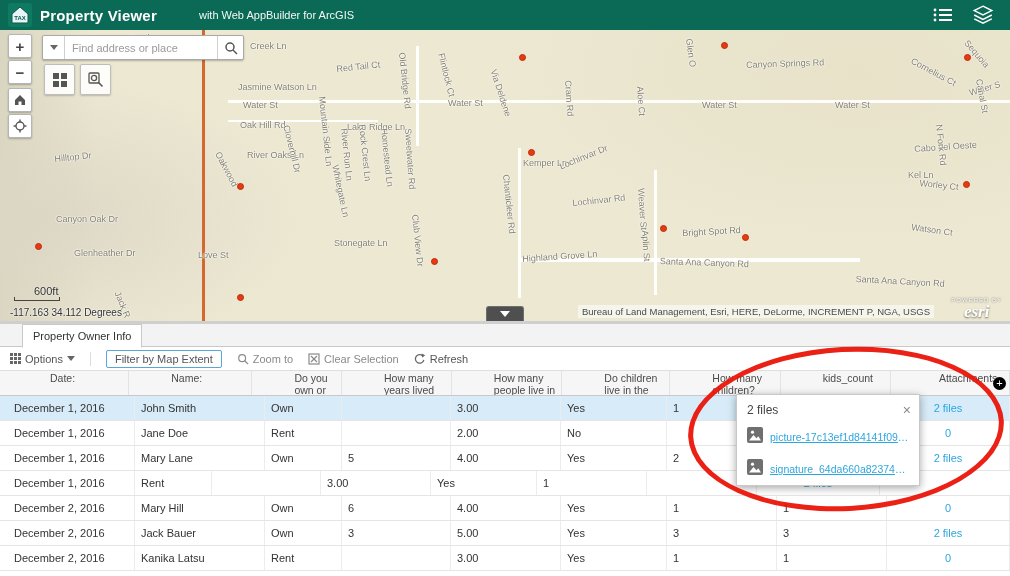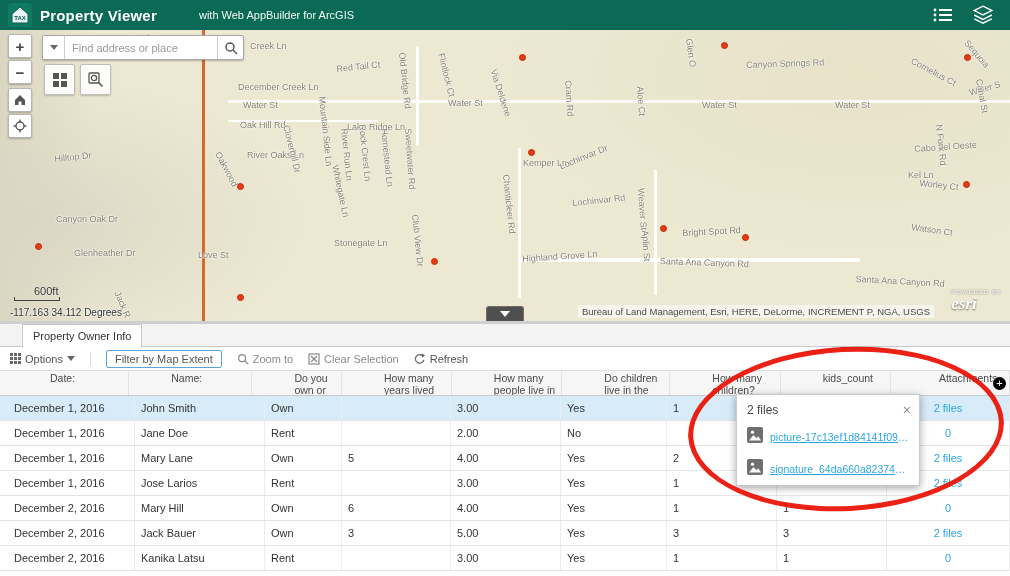--- a/index.html
+++ b/index.html
@@ -42,21 +42,21 @@
                   font-family:"Liberation Sans","DejaVu Sans",sans-serif; }
   .search input::placeholder { color:#9a9a9a; }
   .search-go { width:26px; display:flex; align-items:center; justify-content:center; border-left:1px solid #d0d0d0; cursor:pointer; }
 
   .scalebar { position:absolute; left:14px; bottom:20px; }
   .scale-label { font-size:11px; color:#333; text-shadow:0 0 2px #fff; margin-left:20px; }
   .scale-line { width:46px; height:4px; border:1px solid #444; border-top:none; }
   .coords { position:absolute; left:10px; bottom:3px; font-size:10px; color:#333; text-shadow:0 0 2px #fff,0 0 2px #fff; }
   .attrib { position:absolute; right:76px; bottom:3px; font-size:9.5px; color:#4a4a4a;
             background:rgba(255,255,255,.55); padding:1px 4px; }
-  .poweredby { position:absolute; right:8px; bottom:9px; text-align:left; line-height:1; }
+  .poweredby { position:absolute; right:8px; bottom:1px; text-align:center; line-height:1; }
   .pb-small { font-size:6px; letter-spacing:1px; color:#fff; text-shadow:0 0 2px rgba(0,0,0,.7); }
   .pb-brand { font-size:17px; font-style:italic; font-weight:bold; color:#fff;
               font-family:"Liberation Serif","DejaVu Serif",serif; text-shadow:0 1px 2px rgba(0,0,0,.55); }
   .collapse-tab { position:absolute; left:calc(50% - 19px); bottom:0; width:38px; height:15px; background:#4f4f4f;
                   border:1px solid #6e6e6e; border-bottom:none; border-radius:3px 3px 0 0;
                   display:flex; align-items:center; justify-content:center; cursor:pointer; }
   .tri-down { width:0; height:0; border-left:5px solid transparent; border-right:5px solid transparent; border-top:6px solid #fff; }
 
   .splitter { height:3px; background:#cfcfcf; }
 
@@ -148,21 +148,21 @@
   <div>
       <span class="street" style="left: 128px; top: 3px;">Creek Ln</span>
       <span class="street" style="left: 250px; top: 11px;">Creek Ln</span>
       <span class="street" style="left: 336px; top: 34px; transform: rotate(-6deg);">Red Tail Ct</span>
       <span class="street" style="left: 446px; top: 22px; transform: rotate(76deg);">Flintlock Ct</span>
       <span class="street" style="left: 498px; top: 38px; transform: rotate(72deg);">Via Deldene</span>
       <span class="street" style="left: 694px; top: 8px; transform: rotate(82deg);">Glen O</span>
       <span class="street" style="left: 746px; top: 30px; transform: rotate(-2deg);">Canyon Springs Rd</span>
       <span class="street" style="left: 914px; top: 26px; transform: rotate(28deg);">Cornelius Ct</span>
       <span class="street" style="left: 970px; top: 8px; transform: rotate(50deg);">Sequoia</span>
-      <span class="street" style="left: 238px; top: 52px;">December Creek Ln</span>
+      <span class="street" style="left: 238px; top: 52px;">Jasmine Watson Ln</span>
       <span class="street" style="left: 407px; top: 22px; transform: rotate(84deg);">Old Bridge Rd</span>
       <span class="street" style="left: 243px; top: 70px;">Water St</span>
       <span class="street" style="left: 448px; top: 68px;">Water St</span>
       <span class="street" style="left: 702px; top: 70px;">Water St</span>
       <span class="street" style="left: 835px; top: 70px;">Water St</span>
       <span class="street" style="left: 968px; top: 58px; transform: rotate(-16deg);">Water S</span>
       <span class="street" style="left: 240px; top: 90px;">Oak Hill Rd</span>
       <span class="street" style="left: 347px; top: 92px;">Lake Ridge Ln</span>
       <span class="street" style="left: 573px; top: 50px; transform: rotate(86deg);">Cram Rd</span>
       <span class="street" style="left: 645px; top: 56px; transform: rotate(86deg);">Aloe Ct</span>
@@ -368,21 +368,20 @@
         <div class="td" style="width: 77px;">Own</div>
         <div class="td" style="width: 109px;">5</div>
         <div class="td" style="width: 110px;">4.00</div>
         <div class="td" style="width: 106px;">Yes</div>
         <div class="td" style="width: 110px;">2</div>
         <div class="td" style="width: 110px;"></div>
         <div class="td c" style="width: 123px;"><span class="tlink">2 files</span></div>
       </div>
       <div class="trow">
         <div class="td" style="width: 135px;">December 1, 2016</div>
-        <div class="td" style="width: 130px;">Jose Larios</div>
         <div class="td" style="width: 77px;">Rent</div>
         <div class="td" style="width: 109px;"></div>
         <div class="td" style="width: 110px;">3.00</div>
         <div class="td" style="width: 106px;">Yes</div>
         <div class="td" style="width: 110px;">1</div>
         <div class="td" style="width: 110px;"></div>
         <div class="td c" style="width: 123px;"><span class="tlink">2 files</span></div>
       </div>
       <div class="trow">
         <div class="td" style="width: 135px;">December 2, 2016</div>

